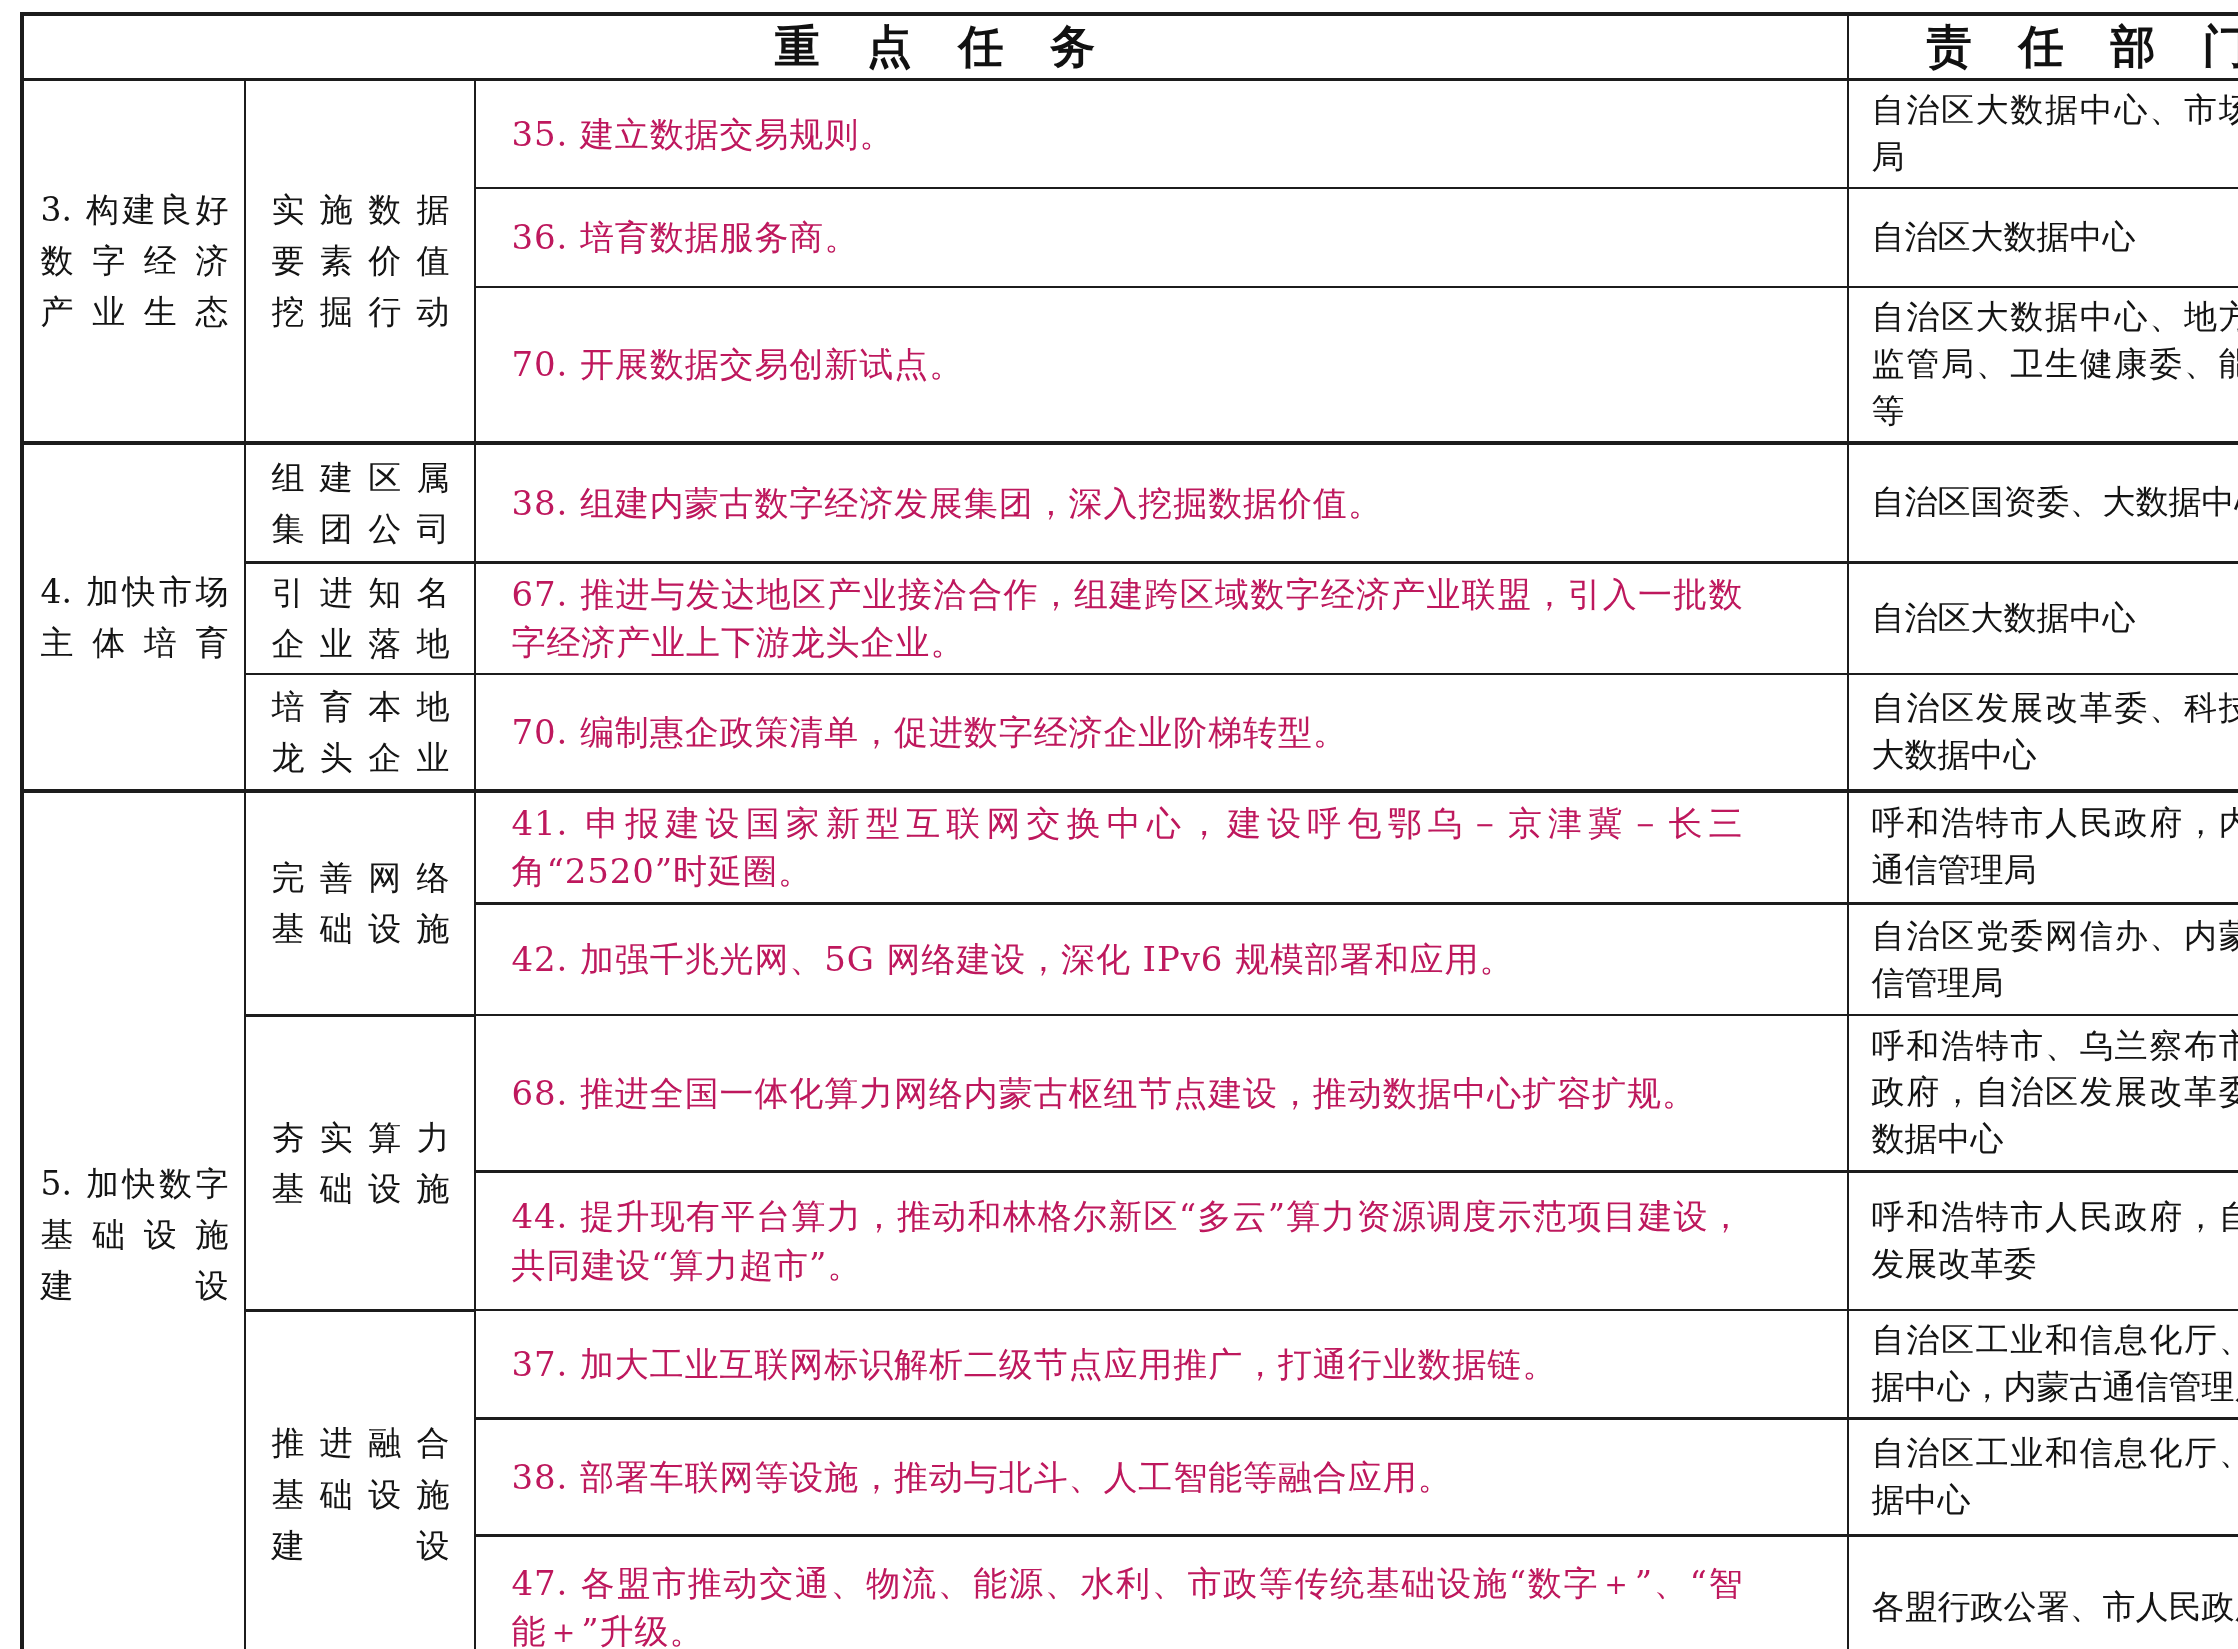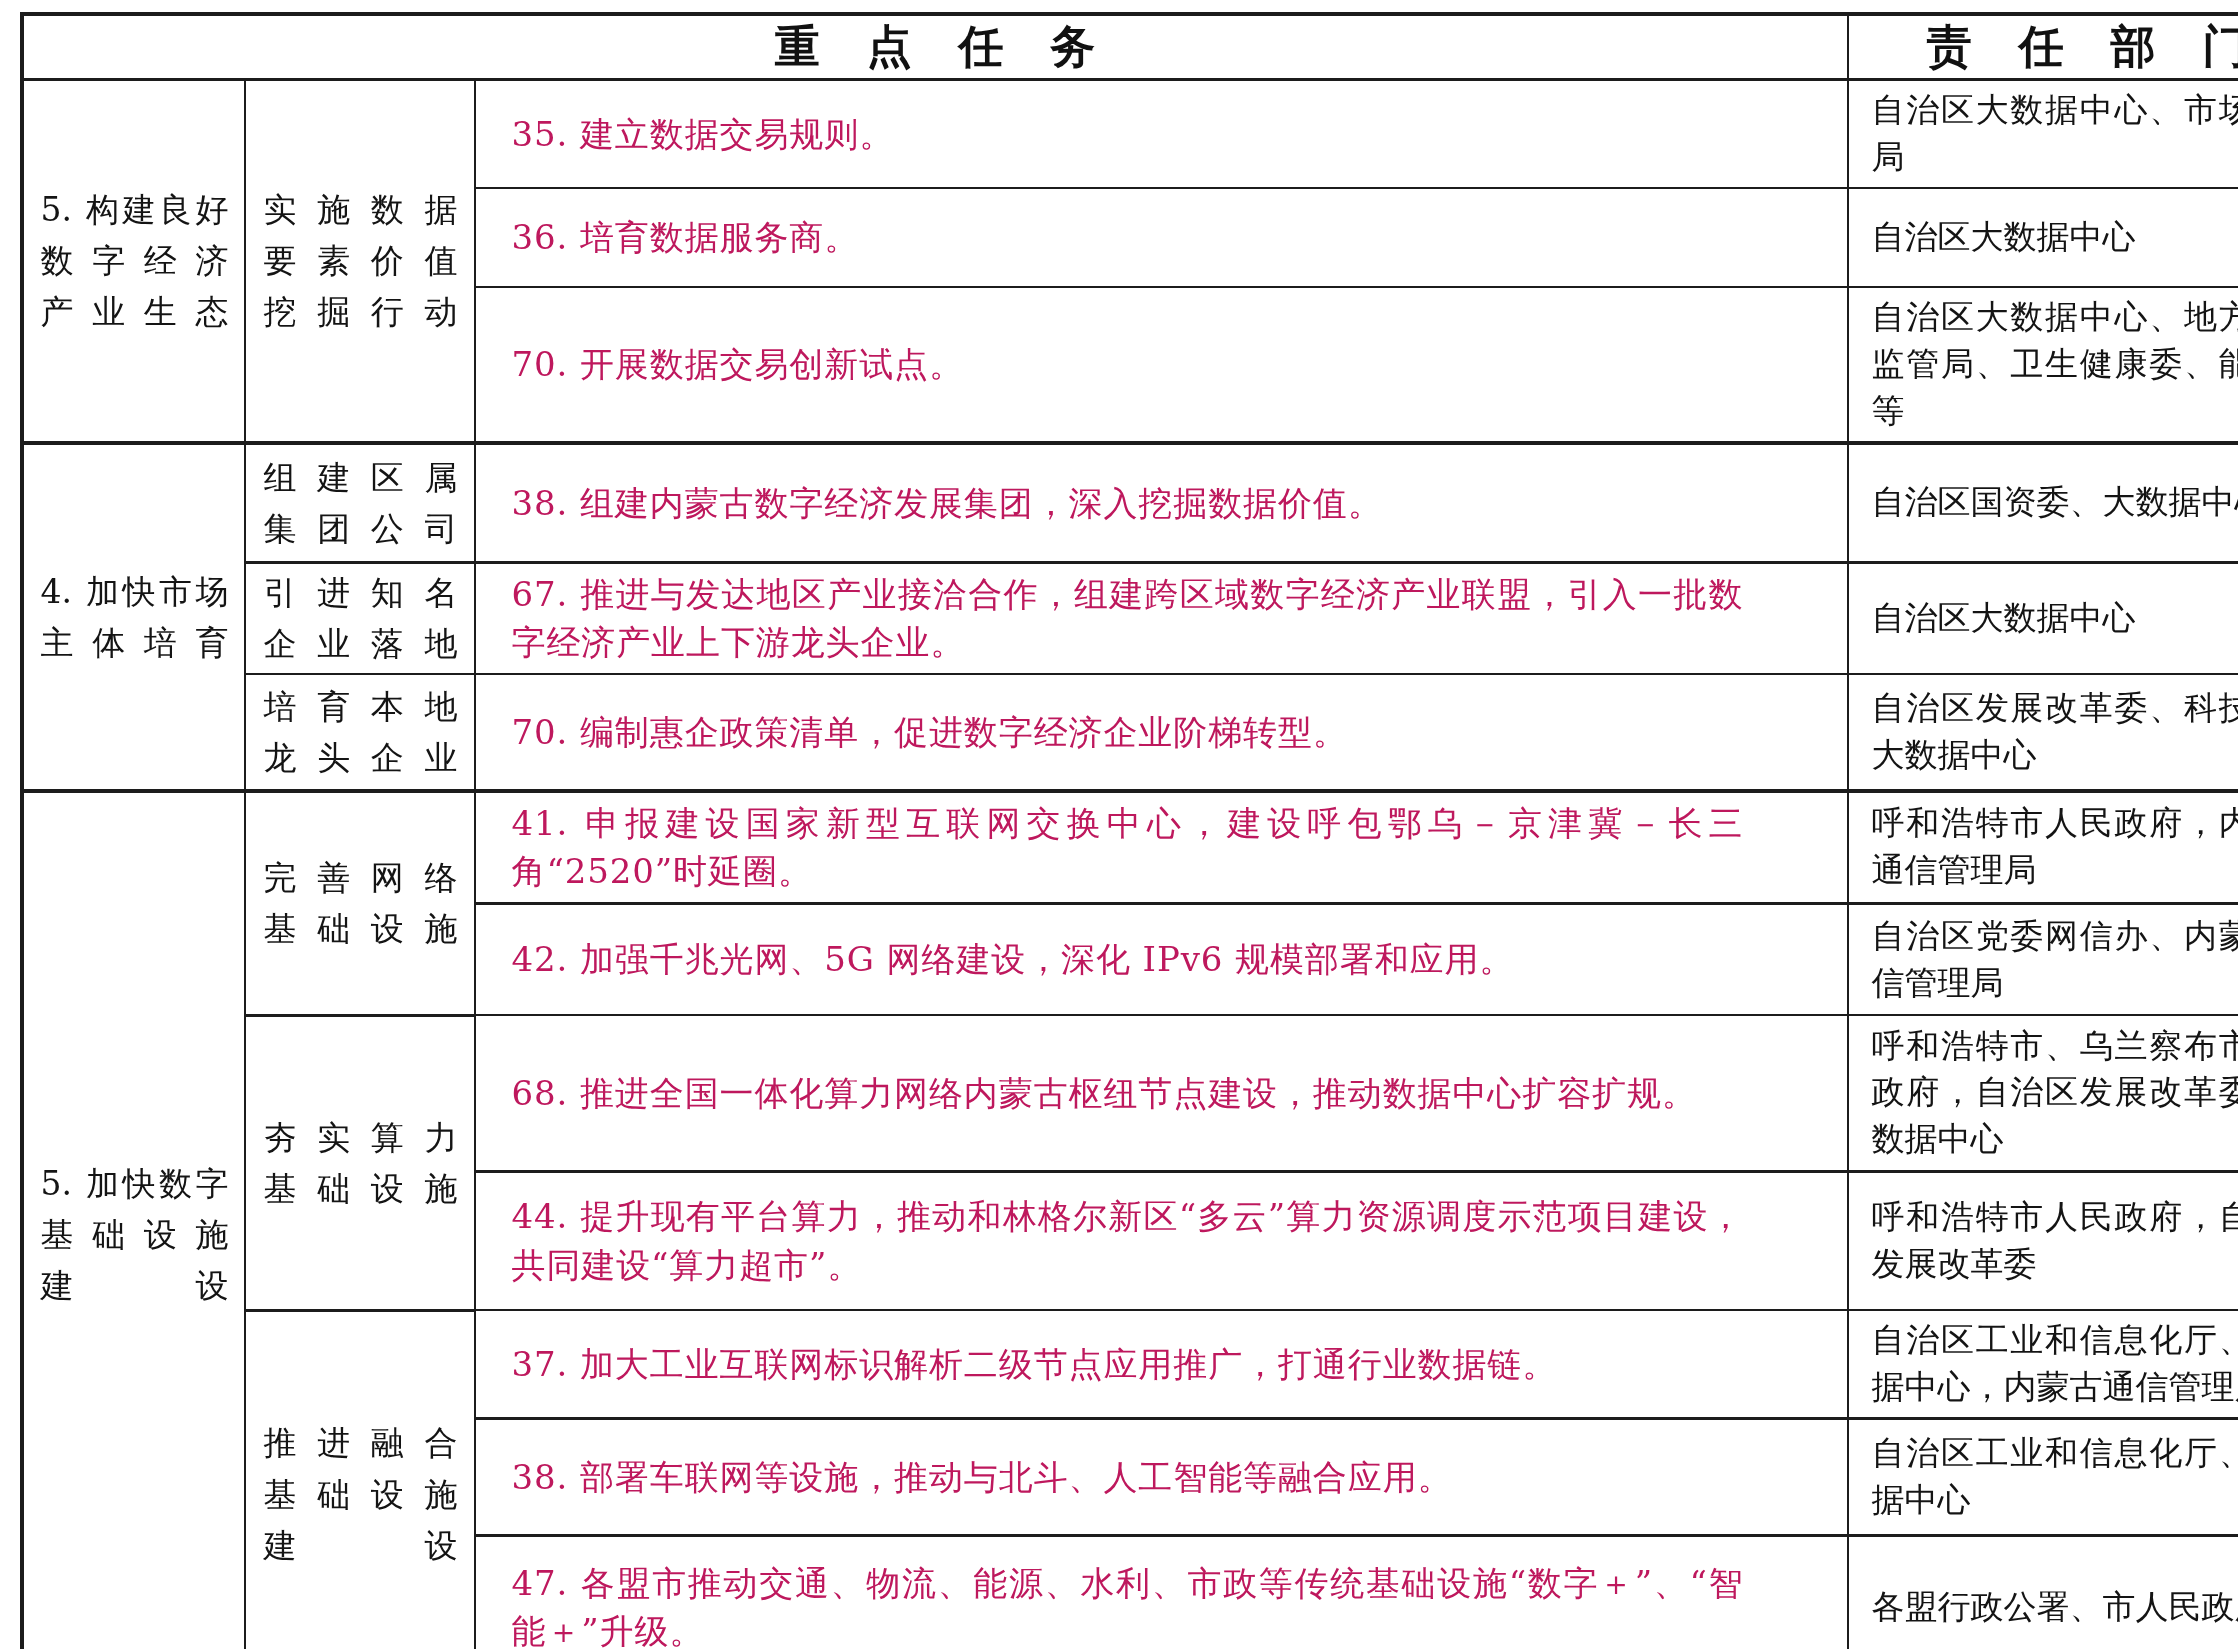--- a/index.html
+++ b/index.html
@@ -53,21 +53,21 @@
 
   td.gl, td.sl {
     font-size: 33px;
     line-height: 1.55;
     white-space: pre-line;
     text-align: justify;
     text-align-last: justify;
     color: #141414;
   }
   td.gl { padding: 0 16px; }
-  td.sl { padding: 0 17px; }
+  td.sl { padding: 0 25px; }
   td.gl.end, td.sl.end { border-bottom-width: 4px; }
 
   td.task {
     font-size: 34px;
     line-height: 1.42;
     letter-spacing: 0.9px;
     text-align: justify;
     padding: 6.3px 103px 6.3px 35px;
     color: #be185d;
   }
@@ -92,21 +92,21 @@
     </colgroup>
     <thead>
       <tr style="height:65px">
         <th colspan="3">重　点　任　务</th>
         <th>责　任　部　门</th>
       </tr>
     </thead>
     <tbody>
 
       <tr style="height:102px">
-        <td class="gl end" rowspan="3">5. 构建良好
+        <td class="gl end" rowspan="3">3. 构建良好
 数字经济
 产业生态</td>
         <td class="sl end" rowspan="3">实施数据
 要素价值
 挖掘行动</td>
         <td class="task">35. 建立数据交易规则。</td>
         <td class="dept">自治区大数据中心、市场监管局</td>
       </tr>
       <tr style="height:99px">
         <td class="task">36. 培育数据服务商。</td>

